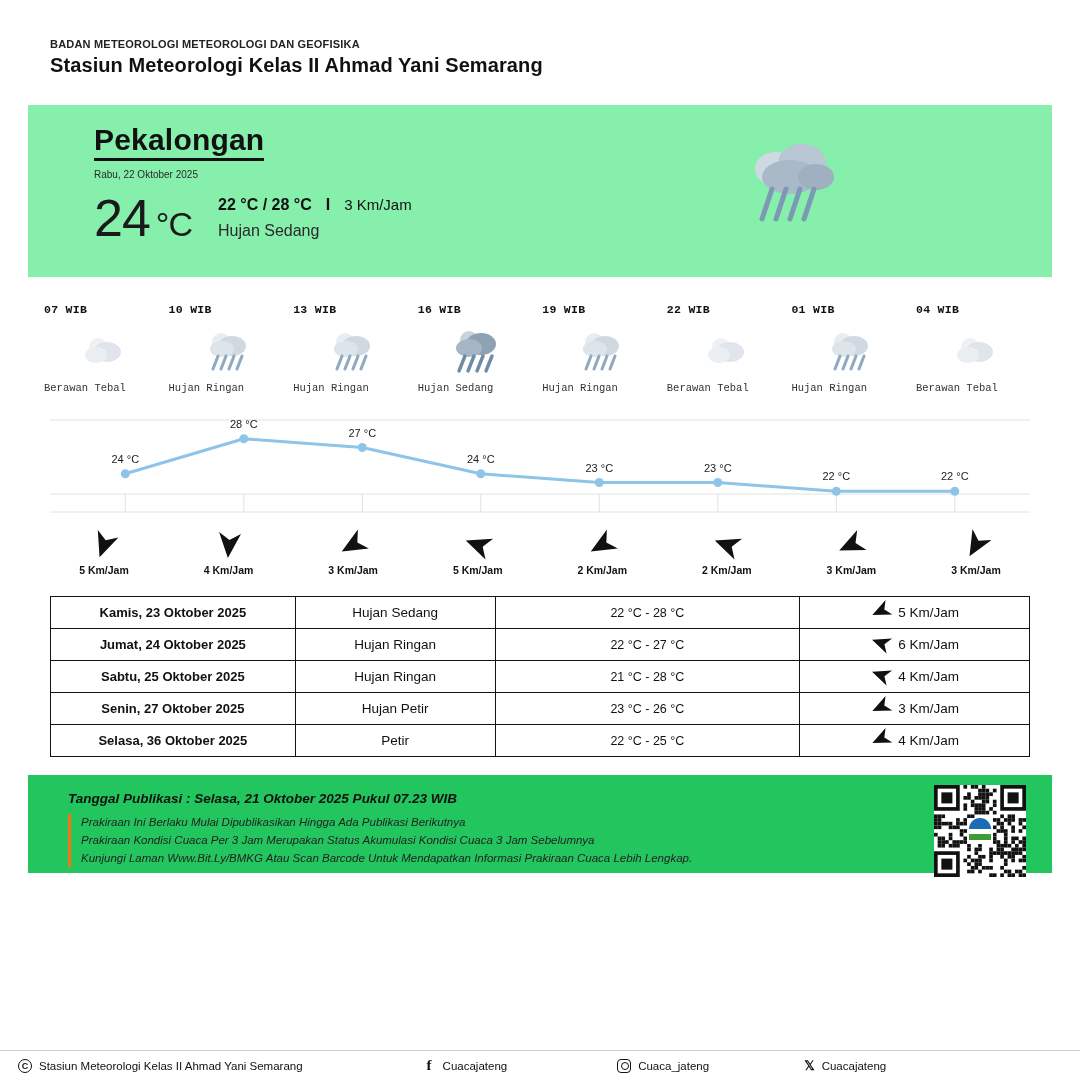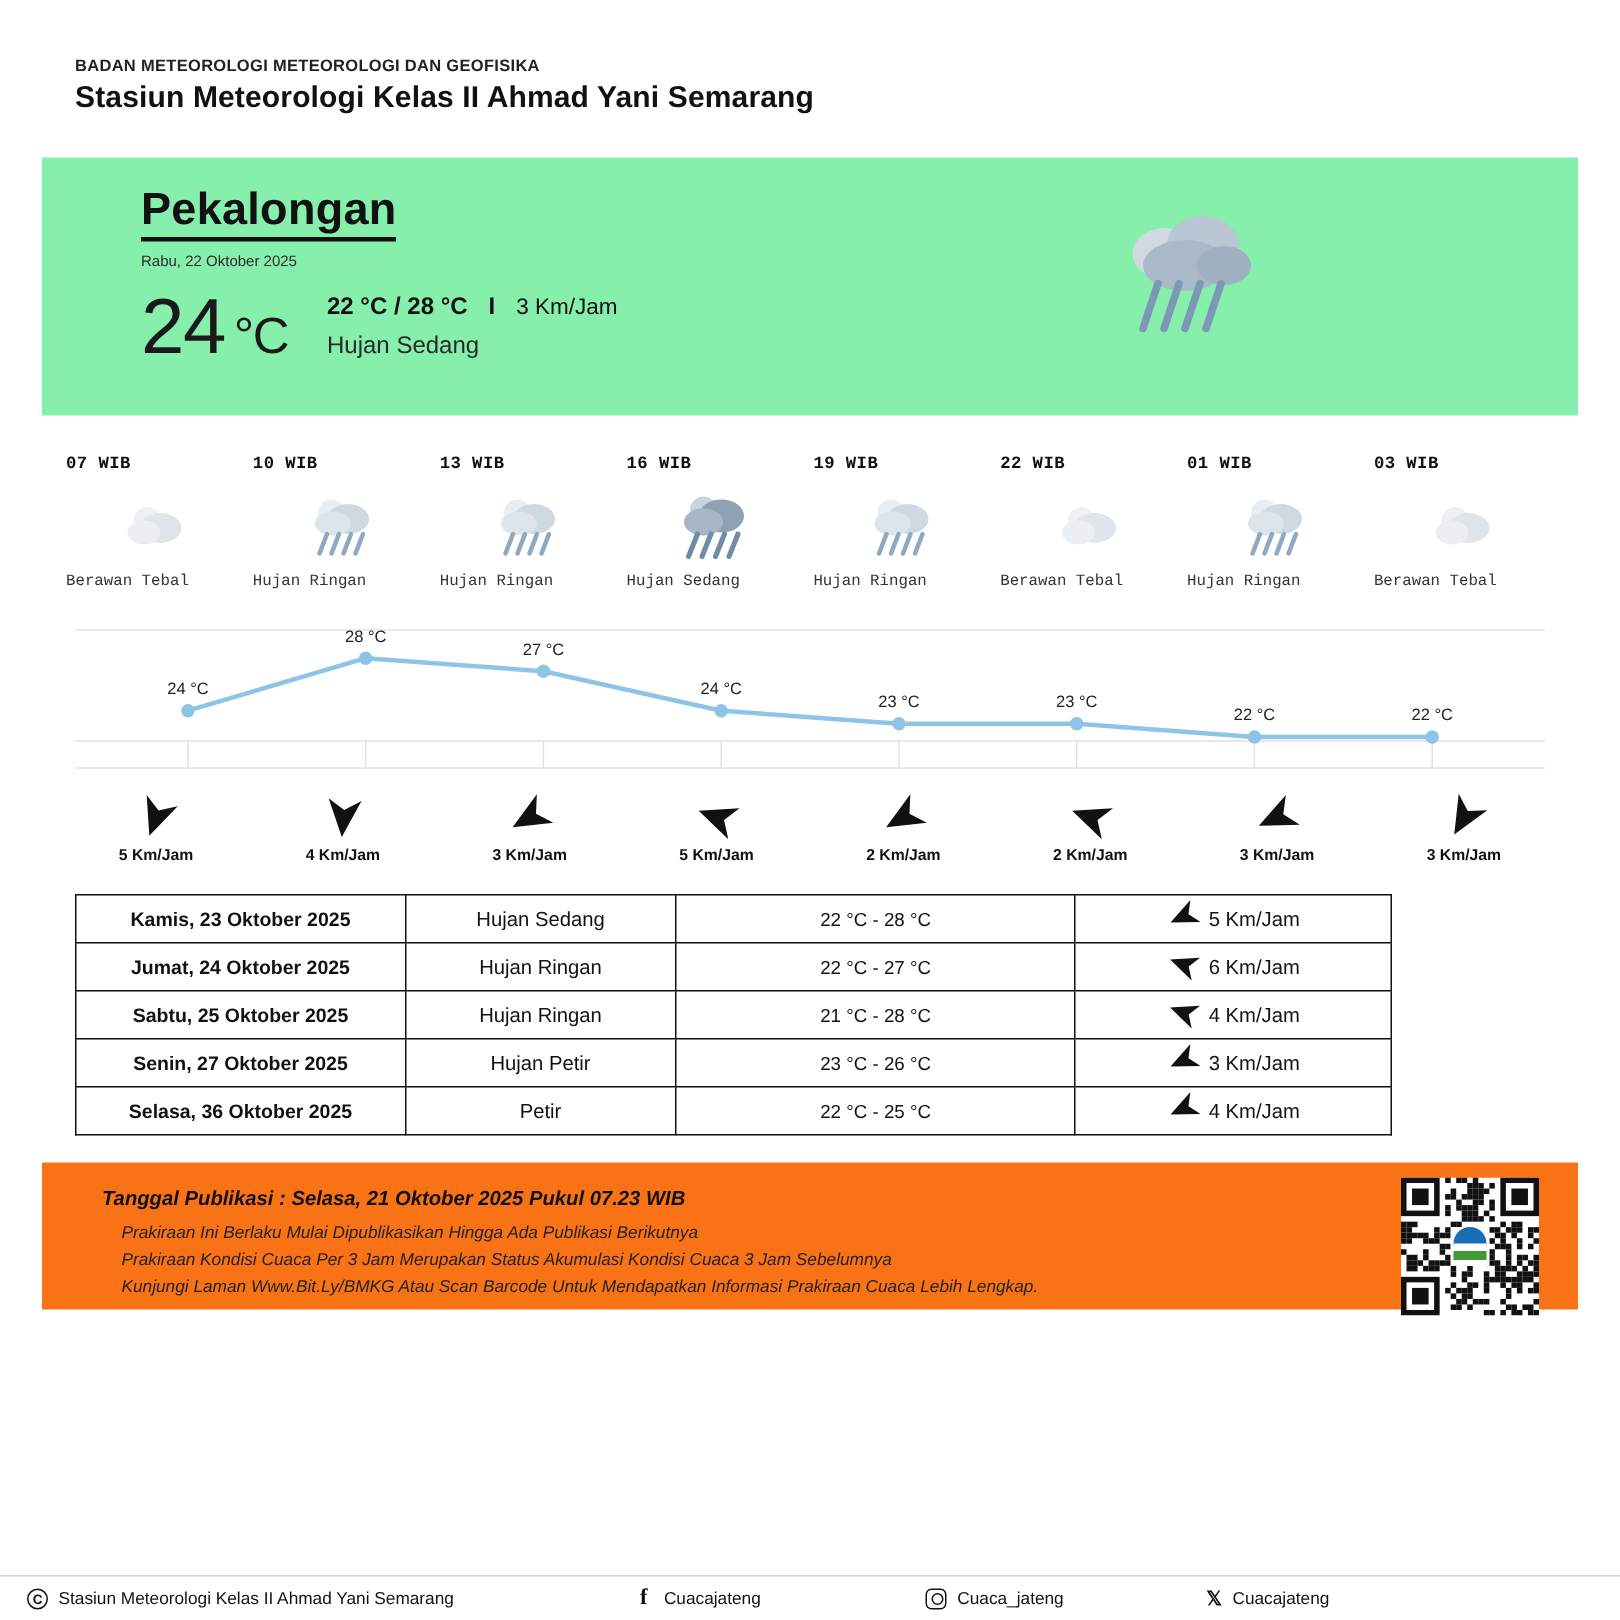--- a/index.html
+++ b/index.html
@@ -86,34 +86,34 @@
   
   .windrow {
     margin:6px 44px 0 44px;
     display:flex; justify-content:space-between;
   }
   .wcol { width:120px; text-align:center; }
   .warrow { height:34px; display:flex; align-items:center; justify-content:center; }
   .wspeed { font-size:10.5px; font-weight:bold; color:#111; margin-top:2px;}
 
   
-  .tbl { margin:20px 50px 0 50px; border-collapse:collapse; width:878px; }
+  .tbl { margin:20px 50px 0 50px; border-collapse:collapse; width:980px; }
   .tbl td {
     border:1.5px solid #111; height:32px; font-size:13.5px; color:#111;
     text-align:center; padding:0 6px;
   }
   .tbl td.daycol { width:245px; font-weight:bold; font-size:13px;}
   .tbl td.condcol { width:200px; }
   .tbl td.tempcol { width:305px; font-size:12.5px;}
   .tbl td.windcol { width:230px; }
   .windcell { display:flex; align-items:center; justify-content:center; gap:6px; }
 
   
   .footinfo {
-    margin:18px 28px 0 28px; background:#f97316; height:98px;
+    margin:18px 28px 0 28px; background:#22c55e; height:98px;
     position:relative; padding:16px 26px 0 40px;
   }
   .pubdate { font-size:13.5px; font-style:italic; font-weight:bold; color:#111; }
   .notes { margin-top:8px; padding-left:10px; border-left:3px solid #f97316; }
   .notes div { font-size:11.5px; font-style:italic; color:#222; line-height:1.55; }
   .qr { position:absolute; right:26px; top:10px; width:92px; height:92px; }
 
   
   .bottombar {
     position:absolute; left:0; right:0; bottom:0; height:30px;
@@ -277,21 +277,21 @@
             <line x1="14" y1="28" x2="9" y2="41"></line>
             <line x1="22" y1="28" x2="17" y2="41"></line>
             <line x1="30" y1="28" x2="25" y2="41"></line>
             <line x1="38" y1="28" x2="33" y2="41"></line>
           </g>
         </svg>
     </div>
     <div class="hdesc">Hujan Ringan</div>
   </div>
   <div class="hcol">
-    <div class="htime">03 WIB</div>
+    <div class="htime">04 WIB</div>
     <div class="hicon">
       <svg width="46" height="40" viewBox="0 0 46 40">
           <circle cx="17" cy="16" r="9" fill="#eef1f4"></circle>
           <ellipse cx="26" cy="21" rx="14" ry="10" fill="#dfe5ea"></ellipse>
           <ellipse cx="15" cy="24" rx="11" ry="8" fill="#eceff2"></ellipse>
         </svg>
     </div>
     <div class="hdesc">Berawan Tebal</div>
   </div>
 </div>

